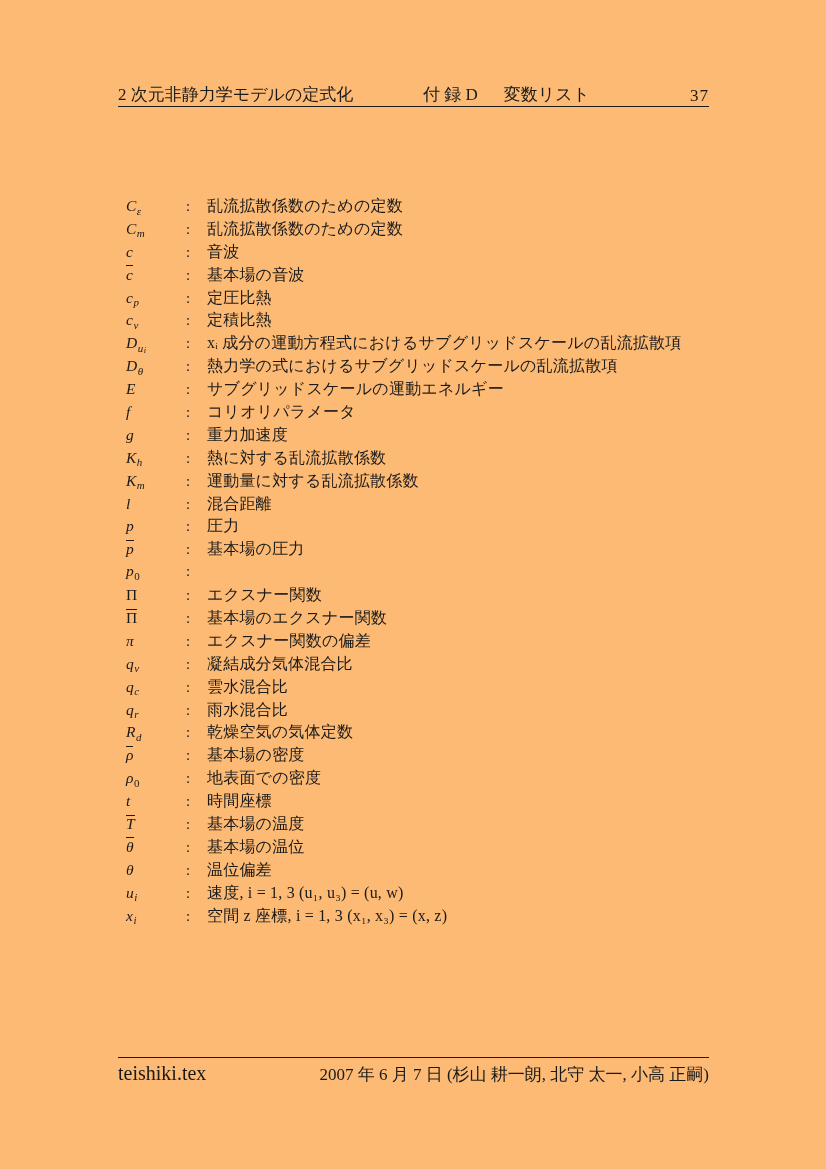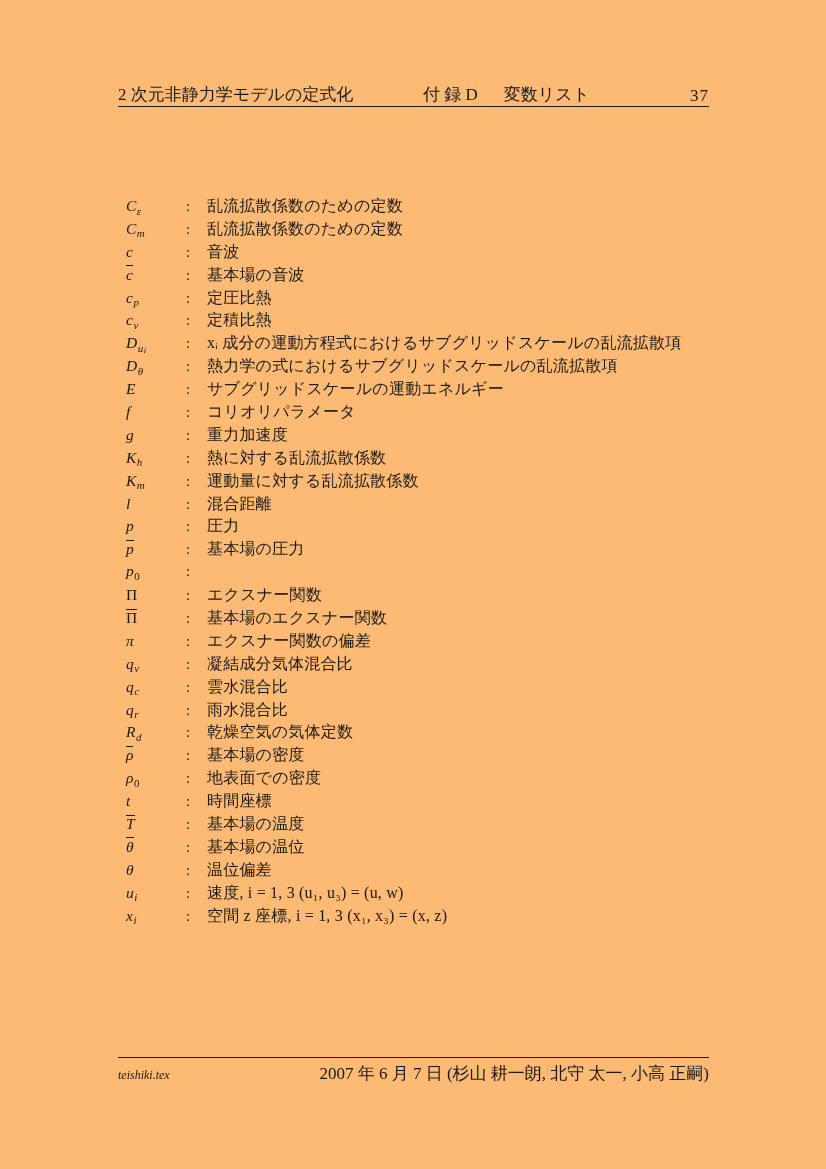--- a/index.html
+++ b/index.html
@@ -70,21 +70,21 @@
   }
   .footer {
     position: absolute;
     left: 118px;
     top: 1062px;
     width: 591px;
     display: flex;
     align-items: baseline;
     white-space: nowrap;
   }
-  .footer-left  { font-size: 12px; font-style: italic; }
+  .footer-left  { font-size: 20px; }
   .footer-right { margin-left: auto; font-size: 17px; }
 </style>
 </head>
 <body>
 
 <div class="page">
 
   <div class="header">
     <span class="header-left">2 次元非静力学モデルの定式化</span>
     <span class="header-right">

